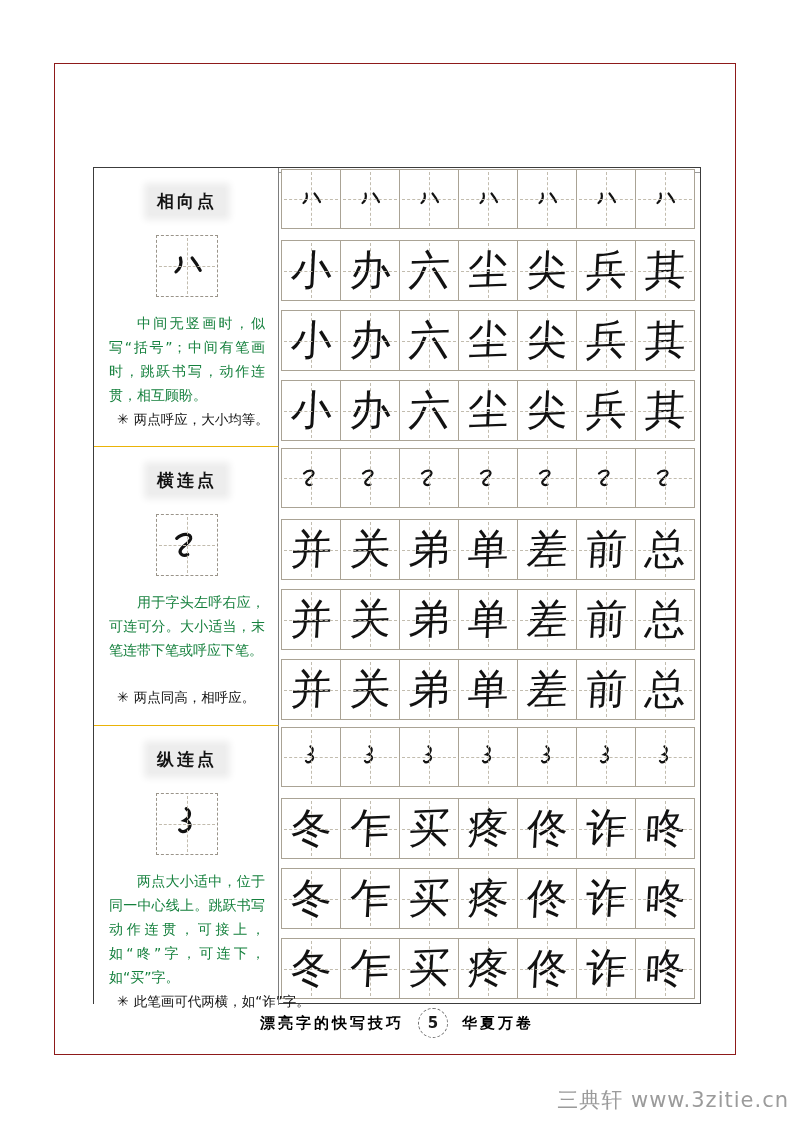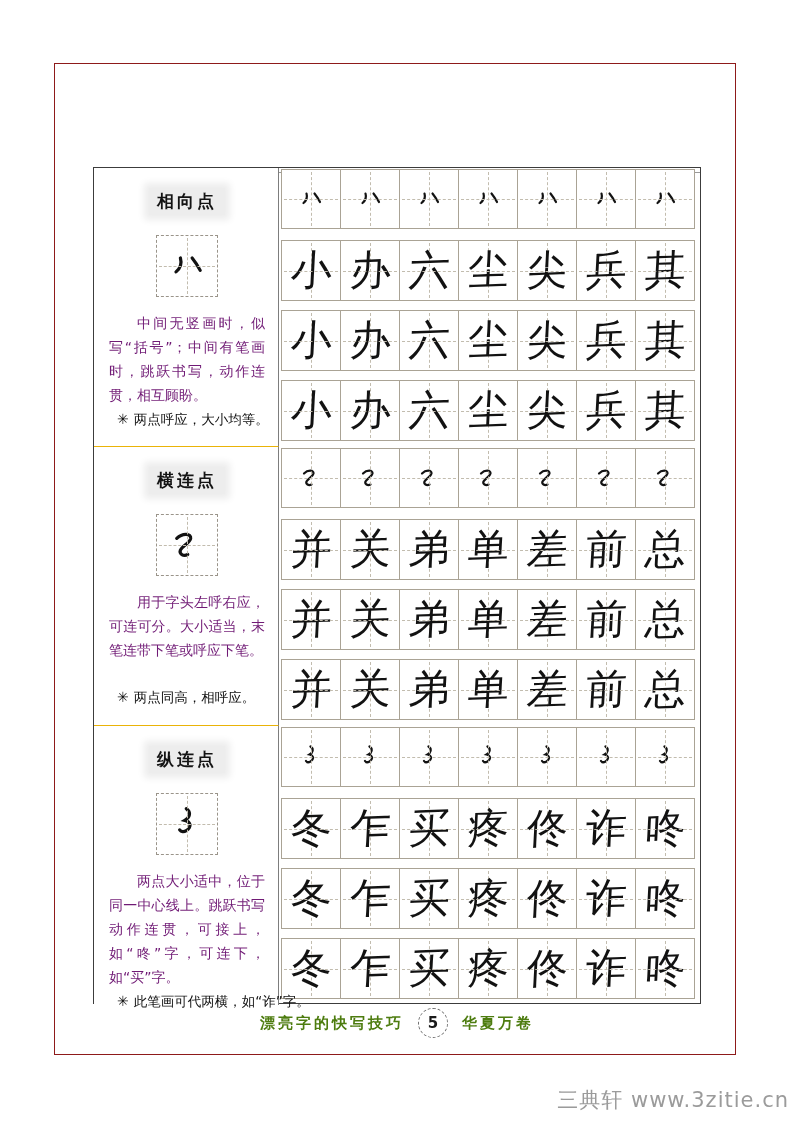--- a/index.html
+++ b/index.html
@@ -42,21 +42,21 @@
   .cross::before{
     content:"";position:absolute;top:2px;bottom:2px;left:50%;
     border-left:1px dashed #c2bcae;pointer-events:none;
   }
   .cross::after{
     content:"";position:absolute;left:2px;right:2px;top:50%;
     border-top:1px dashed #c2bcae;pointer-events:none;
   }
   .sec-desc{
     font-size:14px;line-height:1.72;text-align:justify;text-indent:2em;
-    color:#701a75;width:100%;flex:1 1 auto;
+    color:#15803d;width:100%;flex:1 1 auto;
   }
   .sec-note{
     font-size:13.5px;color:#111;width:100%;margin:4px 0 10px 16px;white-space:nowrap;
   }
   .sec-note .mark{margin-right:5px;font-size:14px;}
   .grid-area{flex:1 1 auto;padding:1px 0 0 2px;box-sizing:border-box;}
   .grid-row{display:flex;margin:0 0 9px 0;}
   .grid-row.demo{margin-bottom:11px;}
   .cell{
     width:60px;height:61px;box-sizing:border-box;position:relative;
@@ -68,21 +68,21 @@
     font-size:41px;line-height:1;color:#121212;
     transform:rotate(-2deg) skewX(-5deg);
     font-family:"DejaVu Sans",sans-serif;
   }
   .stroke-svg{display:block;}
   
   .footer{
     position:absolute;left:93px;top:1008px;width:608px;
     display:flex;align-items:center;justify-content:center;gap:14px;
   }
-  .footer-text{font-weight:bold;font-size:15px;letter-spacing:3px;color:#4d7c0f;}
+  .footer-text{font-weight:bold;font-size:15px;letter-spacing:3px;color:#000000;}
   .page-circle{
     width:30px;height:30px;border:1px dashed #6f6f6f;border-radius:50%;
     display:flex;align-items:center;justify-content:center;
     font-size:15px;font-weight:bold;color:#1a1a1a;box-sizing:border-box;
   }
   
   .watermark{
     position:absolute;right:6px;top:1086px;font-size:21px;color:#9b9b9b;
     letter-spacing:1px;font-family:"DejaVu Sans",sans-serif;text-align:right;
   }

